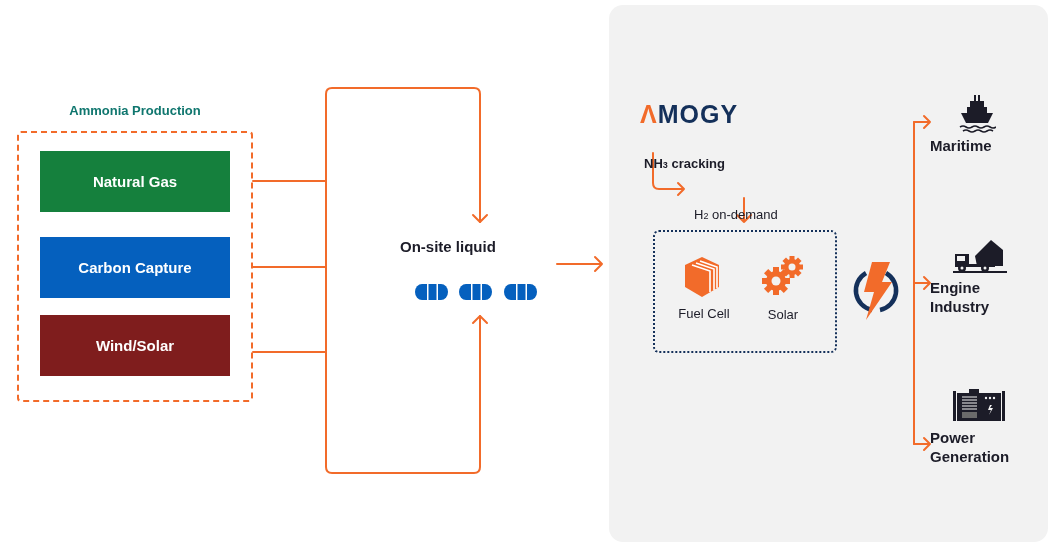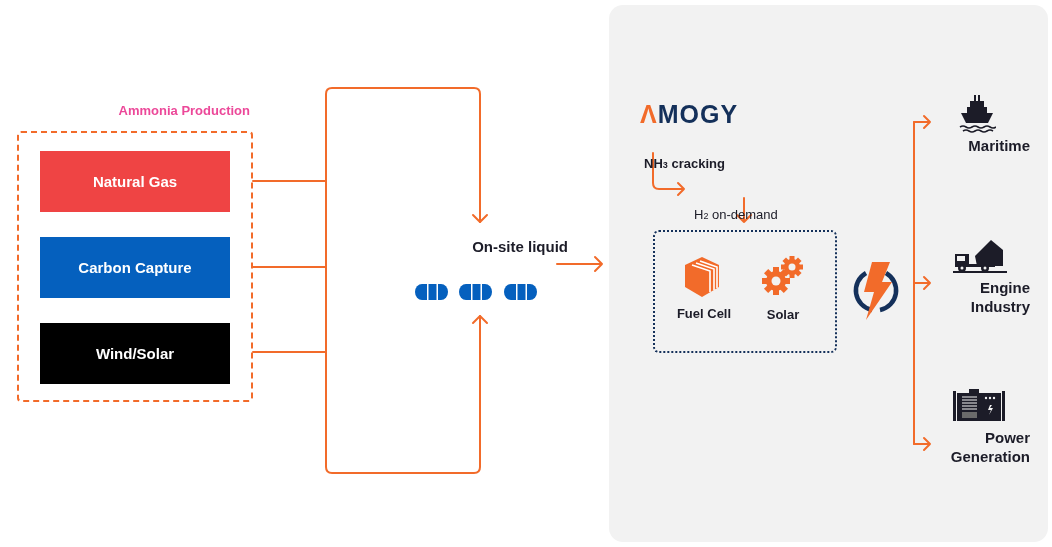--- a/index.html
+++ b/index.html
@@ -1,28 +1,28 @@
 <!DOCTYPE html>
 <html><head>
   <meta charset="utf-8">
   <style>
     html, body { margin: 0; padding: 0; background: #ffffff; }
     body { width: 1052px; height: 547px; position: relative; overflow: hidden; font-family: "Liberation Sans", sans-serif; }
     .abs { position: absolute; }
     .panel { left: 609px; top: 5px; width: 439px; height: 537px; background: #f2f2f2; border-radius: 14px; }
-    .section-title { left: 20px; top: 103px; width: 230px; text-align: right; font-size: 13px; font-weight: bold; color: #ec4899; }
+    .section-title { left: 20px; top: 103px; width: 230px; text-align: center; font-size: 13px; font-weight: bold; color: #0f766e; }
     .prod-box { left: 17px; top: 131px; width: 236px; height: 271px; border: 2px dashed #f26b2a; border-radius: 4px; box-sizing: border-box; }
     .src { left: 40px; width: 190px; height: 61px; color: #fff; font-weight: bold; font-size: 15px; display: flex; align-items: center; justify-content: center; }
-    .storage-label { left: 400px; top: 237px; width: 168px; text-align: right; font-size: 15px; font-weight: bold; color: #1c1c28; line-height: 20px; }
+    .storage-label { left: 400px; top: 237px; width: 168px; text-align: left; font-size: 15px; font-weight: bold; color: #1c1c28; line-height: 20px; }
     .logo { left: 640px; top: 100px; font-size: 25px; font-weight: bold; color: #14305a; letter-spacing: 1px; }
     .logo .a { color: #f26b2a; }
     .txt { font-size: 13px; color: #1c1c28; font-weight: bold; }
     .dev-box { left: 653px; top: 230px; width: 184px; height: 123px; border: 2px dotted #14305a; border-radius: 6px; box-sizing: border-box; }
-    .dev-label { font-size: 13px; color: #1c1c28; text-align: center; font-weight: bold; }
-    .out-label { font-size: 15px; font-weight: bold; color: #1c1c28; text-align: right; line-height: 19px; width: 100px; }
+    .dev-label { font-size: 13px; color: #1c1c28; text-align: center; }
+    .out-label { font-size: 15px; font-weight: bold; color: #1c1c28; text-align: left; line-height: 19px; width: 100px; }
     svg.lines { position: absolute; left: 0; top: 0; }
   </style>
 </head>
 <body>
 
 <div class="abs panel"></div>
 
 <svg class="lines" width="1052" height="547">
   <g fill="none" stroke="#f26b2a" stroke-width="2" stroke-linecap="round" stroke-linejoin="round">
 
@@ -42,23 +42,23 @@
 
     <path d="M914 122 V444"></path>
     <path d="M914 122 H930 M924 116 L930 122 L924 128"></path>
     <path d="M914 283 H930 M924 277 L930 283 L924 289"></path>
     <path d="M914 444 H930 M924 438 L930 444 L924 450"></path>
   </g>
 </svg>
 
 <div class="abs section-title">Ammonia Production</div>
 <div class="abs prod-box"></div>
-<div class="abs src" style="top:151px;background:#ef4444;">Natural Gas</div>
+<div class="abs src" style="top:151px;background:#15803d;">Natural Gas</div>
 <div class="abs src" style="top:237px;background:#0560be;">Carbon Capture</div>
-<div class="abs src" style="top:323px;background:#000000;">Wind/Solar</div>
+<div class="abs src" style="top:315px;background:#7f1d1d;">Wind/Solar</div>
 
 <div class="abs storage-label">
   <div>On-site liquid</div>
 </div>
 <svg class="abs" style="left:415px;top:283px;" width="130" height="18">
   <g fill="#0560be">
     <g>
       <path d="M7 1 H12 V17 H7 A7 8 0 0 1 7 1 Z"></path>
         <rect x="13.5" y="1" width="8" height="16"></rect>
         <path d="M23 1 H26 A7 8 0 0 1 26 17 H23 Z"></path>

